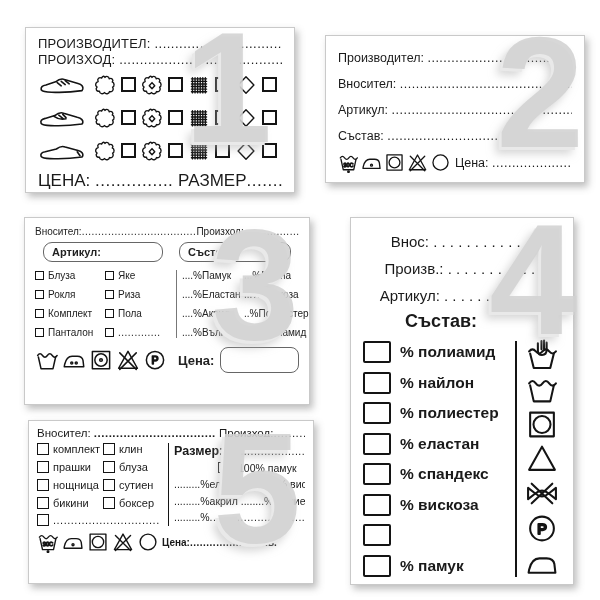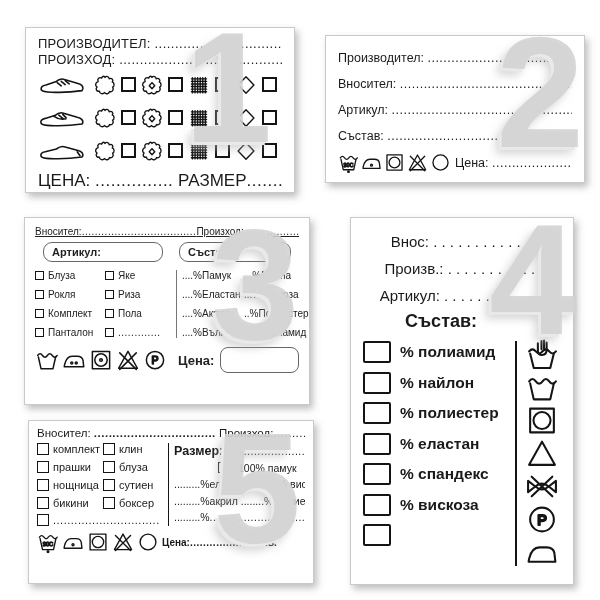--- a/index.html
+++ b/index.html
@@ -26,21 +26,21 @@
 
   
   #c2{left:325px;top:35px;width:260px;height:148px;padding:9px 12px;}
   .l2-line{font-size:12.5px;line-height:26px;}
   .l2-bottom{display:flex;align-items:center;margin-top:3px;}
   .l2-bottom .ci{width:21px;height:21px;margin-right:2px;flex:none;}
   .l2-price{font-size:12.5px;margin-left:2px;}
 
   
   #c3{left:24px;top:217px;width:286px;height:188px;padding:8px 10px;font-size:10px;color:#222;}
-  .l3-top{display:flex;justify-content:space-between;text-decoration:underline;}
+  .l3-top{display:flex;justify-content:space-between;}
   .l3-boxes{display:flex;gap:16px;margin:5px 0 8px 8px;}
   .l3-box{border:1.5px solid #666;border-radius:9px;font-weight:bold;font-size:11px;
           padding:3px 8px;box-sizing:border-box;}
   .l3-box.b1{width:120px;} .l3-box.b2{width:112px;}
   .l3-grid{display:flex;align-items:stretch;}
   .l3-garm{display:grid;grid-template-columns:70px 66px;row-gap:8px;align-content:start;}
   .l3-gi{display:flex;align-items:center;gap:4px;}
   .l3-gi .cb{width:7px;height:7px;border-width:1.3px;}
   .l3-div{border-left:1px solid #777;margin:0 5px;}
   .l3-comp{display:grid;grid-template-columns:62px 66px;row-gap:8px;align-content:start;}
@@ -378,20 +378,24 @@
           <span class="cb"></span>
           <span class="l4-txt">% спандекс</span>
         </div>
       <div class="l4-item">
           <span class="cb"></span>
           <span class="l4-txt">% вискоза</span>
         </div>
       <div class="l4-item">
           <span class="cb"></span>
         </div>
+      <div class="l4-item">
+          <span class="cb"></span>
+          <span class="l4-txt">% памук</span>
+        </div>
     </div>
     <div class="l4-div"></div>
     <div class="l4-icons">
       <svg class="ic ci">
           <use href="#i-handwash"></use>
         </svg>
       <svg class="ic ci">
           <use href="#i-wash"></use>
         </svg>
       <svg class="ic ci">

